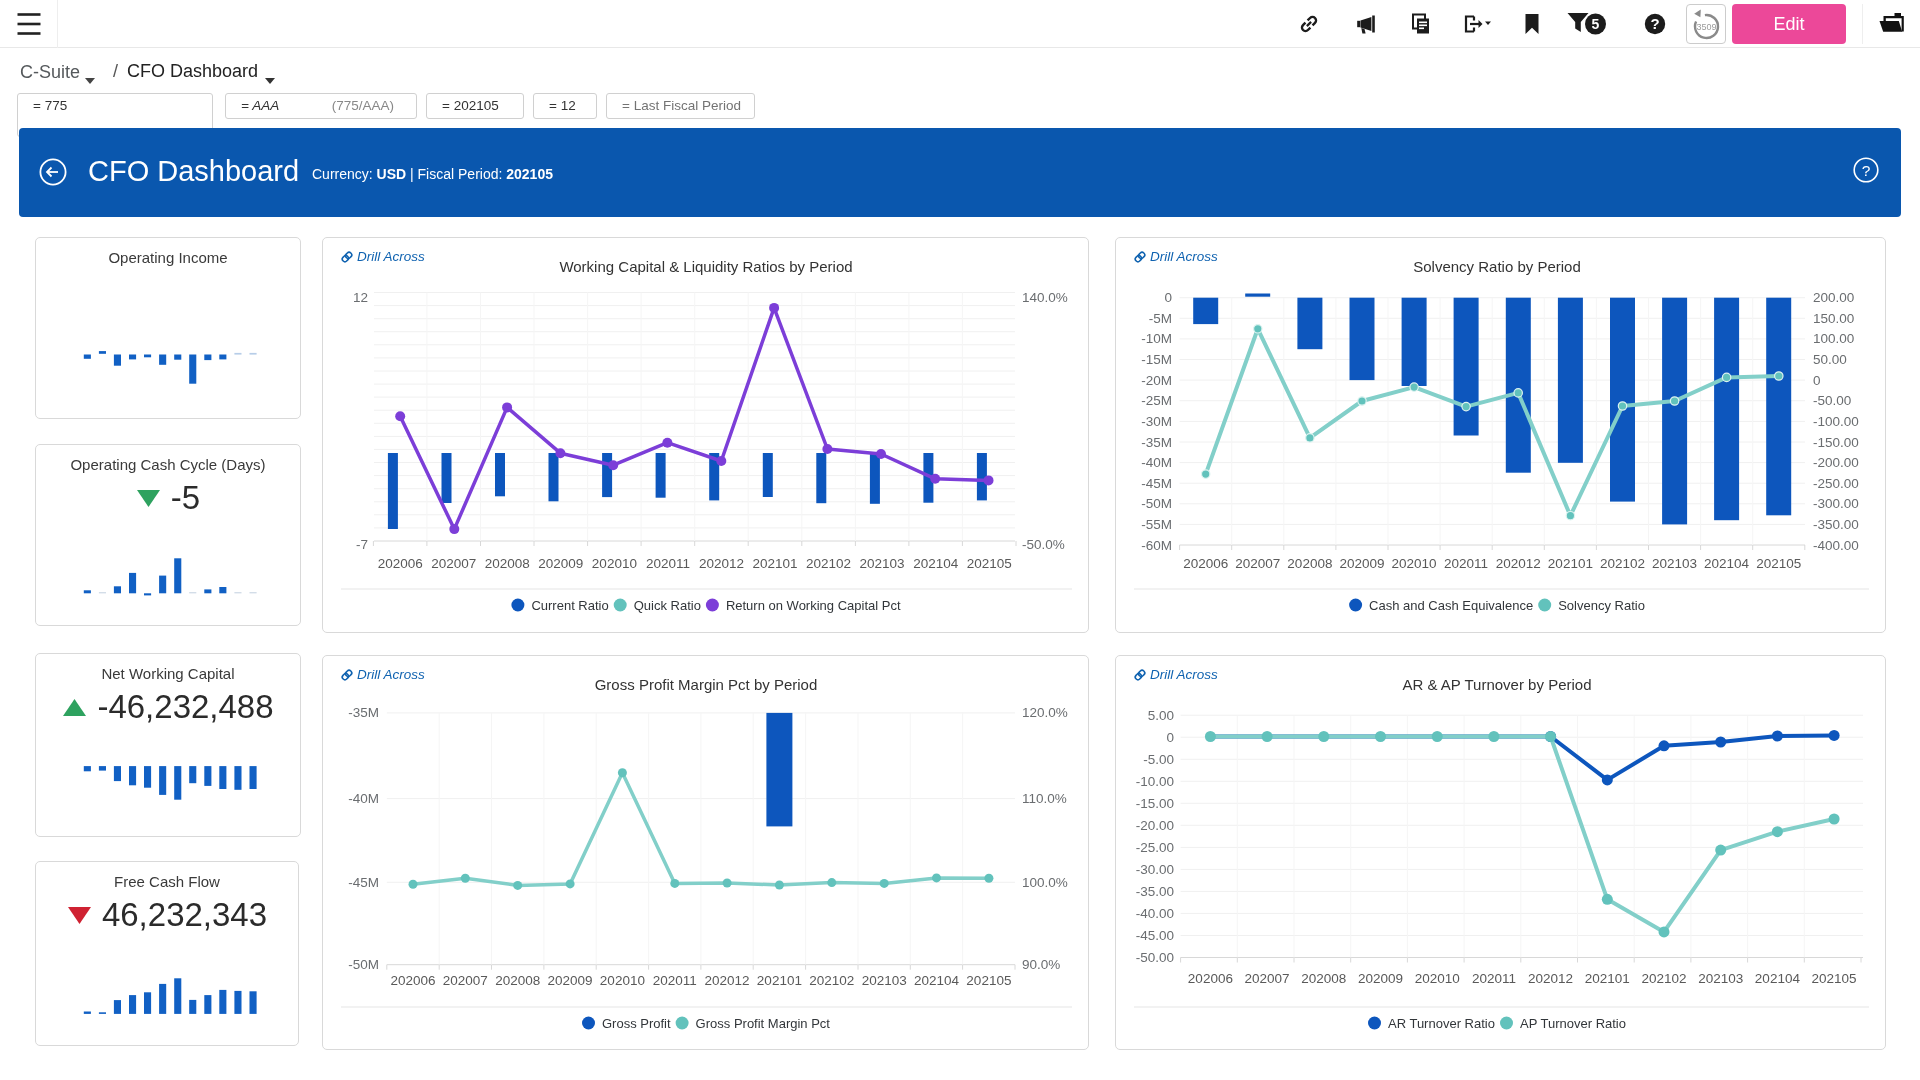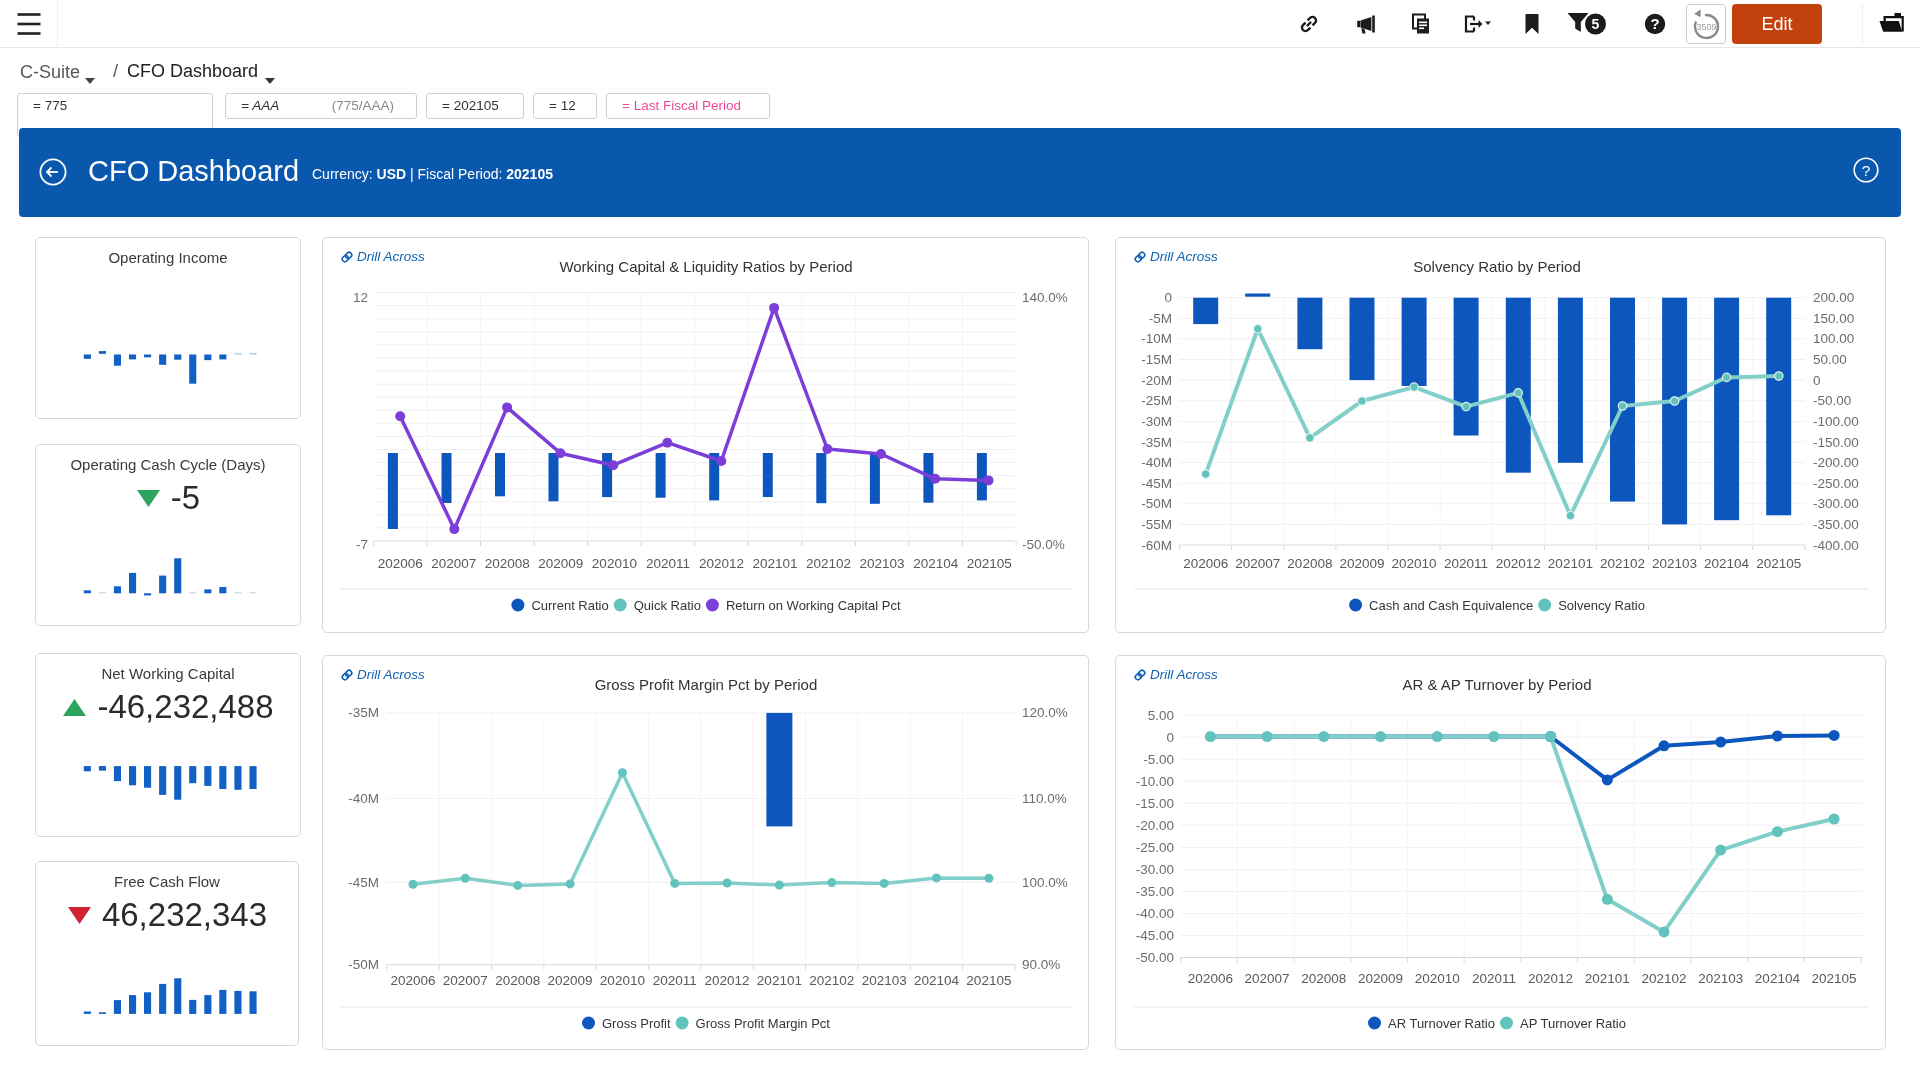--- a/index.html
+++ b/index.html
@@ -55,21 +55,21 @@
 <div class="abs" style="left:1643px;top:12px;"><svg width="24" height="24" viewBox="0 0 24 24">
       <circle cx="12" cy="12" r="10.2" fill="#1c1c1c"></circle>
       <text x="12" y="17.2" font-size="15" font-weight="bold" fill="#fff" text-anchor="middle" font-family="Liberation Sans, sans-serif">?</text>
     </svg></div>
 <div class="abs" style="left:1686px;top:4px;width:40px;height:40px;border:1px solid #ccc;border-radius:4px;background:#fff;"></div>
 <div class="abs" style="left:1686px;top:4px;"><svg width="40" height="40" viewBox="0 0 40 40">
       <path d="M 18.9 11.1 A 11.5 11.5 0 1 1 10.1 17.6" fill="none" stroke="#8a8a8a" stroke-width="2.4"></path>
       <polygon points="8.2,9.8 14.8,5.6 14.4,13.2" fill="#8a8a8a"></polygon>
       <text x="20.5" y="25.5" font-size="9" fill="#9b9b9b" text-anchor="middle" font-family="Liberation Sans, sans-serif">3509</text>
     </svg></div>
-<div class="abs" style="left:1732px;top:4px;width:90px;height:40px;background:#c2410c;border-radius:4px;color:#fff;font-size:18px;text-align:center;line-height:40px;">Edit</div>
+<div class="abs" style="left:1732px;top:4px;width:114px;height:40px;background:#ec4899;border-radius:4px;color:#fff;font-size:18px;text-align:center;line-height:40px;">Edit</div>
 <div class="abs" style="left:1862px;top:4px;width:1px;height:40px;background:#eee;"></div>
 <div class="abs" style="left:1879px;top:12px;"><svg width="28" height="24" viewBox="0 0 28 24" fill="#111">
       <path d="M 15.5 1 H 22 V 4 H 15.5 Z"></path>
       <path d="M 4.5 4 H 24.8 V 19.5 H 22.6 V 6.2 H 6.8 V 9 H 4.5 Z"></path>
       <path d="M 0.5 9 H 19.8 L 23.2 19.8 H 4.2 Z"></path>
     </svg></div>
 
 <div class="abs" style="left:20px;top:62px;font-size:18px;color:#55595c;">C-Suite</div>
 <div class="abs" style="left:85px;top:70px;"><svg width="10" height="6" viewBox="0 0 10 6">
       <polygon points="0,0 10,0 5,6" fill="#444"></polygon>
@@ -86,21 +86,21 @@
 <div style="position:absolute;left:225px;top:93px;width:192px;height:26px;border:1px solid #d0d0d0;border-radius:3px;background:#fff;box-sizing:border-box;font-size:13.5px;color:#333;">
     <span style="position:absolute;left:15px;top:4px;font-style:italic;">= AAA</span>
     <span style="position:absolute;right:22px;top:4px;color:#888;">(775/AAA)</span>
   </div>
 <div style="position:absolute;left:426px;top:93px;width:98px;height:26px;border:1px solid #d0d0d0;border-radius:3px;background:#fff;box-sizing:border-box;font-size:13.5px;color:#333;padding-left:12px;">
     <span style="position:absolute;left:15px;top:4px;">= 202105</span>
   </div>
 <div style="position:absolute;left:533px;top:93px;width:64px;height:26px;border:1px solid #d0d0d0;border-radius:3px;background:#fff;box-sizing:border-box;font-size:13.5px;color:#333;">
     <span style="position:absolute;left:15px;top:4px;">= 12</span>
   </div>
-<div style="position:absolute;left:606px;top:93px;width:164px;height:26px;border:1px solid #d0d0d0;border-radius:3px;background:#fff;box-sizing:border-box;font-size:13.5px;color:#ec4899;">
+<div style="position:absolute;left:606px;top:93px;width:149px;height:26px;border:1px solid #d0d0d0;border-radius:3px;background:#fff;box-sizing:border-box;font-size:13.5px;color:#737373;">
     <span style="position:absolute;left:15px;top:4px;">= Last Fiscal Period</span>
   </div>
 
 <div class="abs" style="left:19px;top:128px;width:1882px;height:89px;background:#0a57ae;border-radius:4px;"></div>
 <div class="abs" style="left:38px;top:157px;"><svg width="30" height="30" viewBox="0 0 30 30">
       <circle cx="15" cy="15" r="12.6" fill="none" stroke="#fff" stroke-width="1.8"></circle>
       <line x1="9.5" y1="15" x2="20" y2="15" stroke="#fff" stroke-width="1.8"></line>
       <polyline points="13.5,10.5 9,15 13.5,19.5" fill="none" stroke="#fff" stroke-width="1.8"></polyline>
     </svg></div>
 <div class="abs" style="left:88px;top:155px;font-size:29px;color:#fff;">CFO Dashboard</div>

